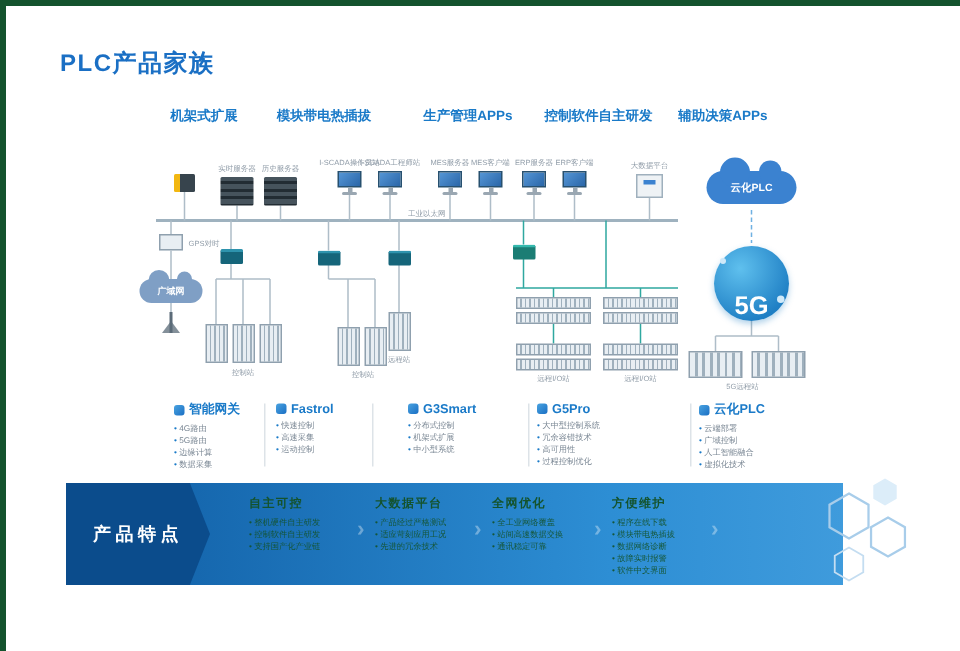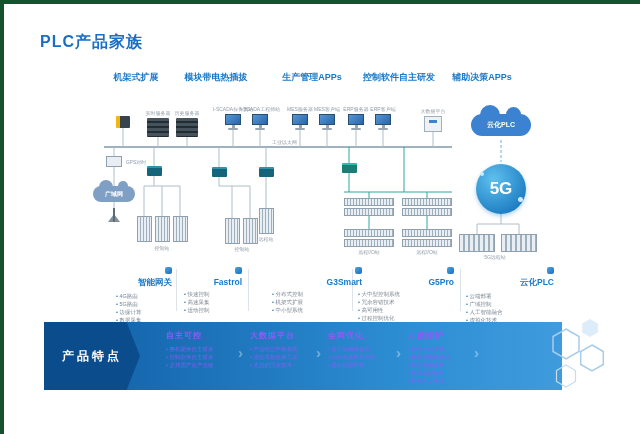--- a/index.html
+++ b/index.html
@@ -40,39 +40,39 @@
   .cloud.gray{width:42px;height:16px;border-radius:8px;background:#7f9fc5;font-size:6px;}
   .cloud.gray::before{left:6px;top:-6px;width:14px;height:14px;}
   .cloud.gray::after{right:7px;top:-5px;width:10px;height:10px;}
   .gpsbox{width:16px;height:11px;background:#e8eef3;border:1px solid #8fa0ae;box-sizing:border-box;}
   .antenna{position:absolute;width:12px;height:14px;}
   .antenna::before{content:"";position:absolute;left:5px;top:0;width:2px;height:14px;background:#5b6b78;}
   .antenna::after{content:"";position:absolute;left:0;bottom:0;width:0;height:0;
         border-left:6px solid transparent;border-right:6px solid transparent;border-bottom:8px solid rgba(91,107,120,.75);}
   .badge5g{position:absolute;width:50px;height:50px;border-radius:50%;
         background:radial-gradient(circle at 35% 30%,#5fc0ee,#1f7fc4 75%);
-        display:flex;align-items:center;justify-content:center;color:#fff;font-weight:bold;font-size:17px;
+        display:flex;align-items:flex-end;justify-content:center;color:#fff;font-weight:bold;font-size:17px;
         box-shadow:0 2px 4px rgba(31,127,196,.35);}
   .badge5g::before{content:"";position:absolute;left:4px;top:8px;width:4px;height:4px;border-radius:50%;background:#cfe9f9;}
   .badge5g::after{content:"";position:absolute;right:3px;bottom:12px;width:5px;height:5px;border-radius:50%;background:#cfe9f9;}
   
   .product{position:absolute;top:263px;}
-  .p-head{display:flex;align-items:flex-end;gap:3px;margin-bottom:3px;flex-direction:column;}
+  .p-head{display:flex;align-items:center;gap:3px;margin-bottom:3px;}
   .p-icon{width:7px;height:7px;border-radius:2px;background:linear-gradient(135deg,#4aa3e0,#1a6fc4);flex:0 0 auto;}
   .p-name{font-size:8.5px;font-weight:bold;color:#1a7ac8;white-space:nowrap;}
   .p-bullet{font-size:5.5px;line-height:8px;color:#7a8794;white-space:nowrap;}
   .p-bullet::before{content:"• ";color:#1a7ac8;}
   .vdiv{position:absolute;top:265px;width:1px;height:42px;background:#dde3e8;}
   
   .banner-bg{position:absolute;left:40px;top:318px;width:518px;height:68px;
         background:linear-gradient(90deg,#0f5ca3,#2d8ed4 70%,#3f9bdc);}
   .banner-label{position:absolute;left:40px;top:318px;width:96px;height:68px;background:#0b4c8c;
         clip-path:polygon(0 0,86% 0,100% 50%,86% 100%,0 100%);
         display:flex;align-items:center;justify-content:center;color:#fff;font-weight:bold;font-size:12px;letter-spacing:3px;}
-  .fcol{position:absolute;top:326px;color:#8b5cf6;}
+  .fcol{position:absolute;top:326px;color:#14532d;}
   .f-title{font-size:8px;font-weight:bold;margin-bottom:4px;letter-spacing:1px;}
   .f-bullet{font-size:5.5px;line-height:8px;opacity:.92;white-space:nowrap;}
   .f-bullet::before{content:"• ";}
   .chev{position:absolute;top:340px;color:rgba(255,255,255,.35);font-size:15px;font-weight:bold;}
 </style>
 </head>
 <body>
 
 <div class="page">
 

